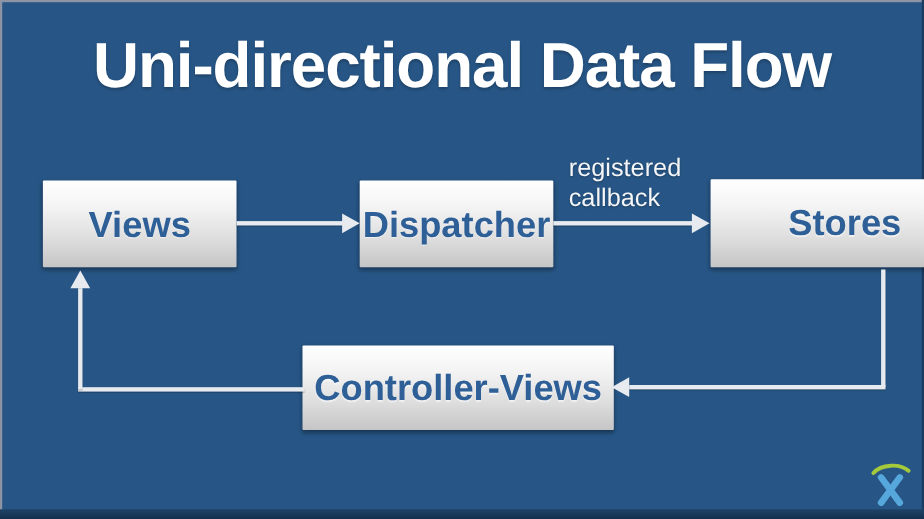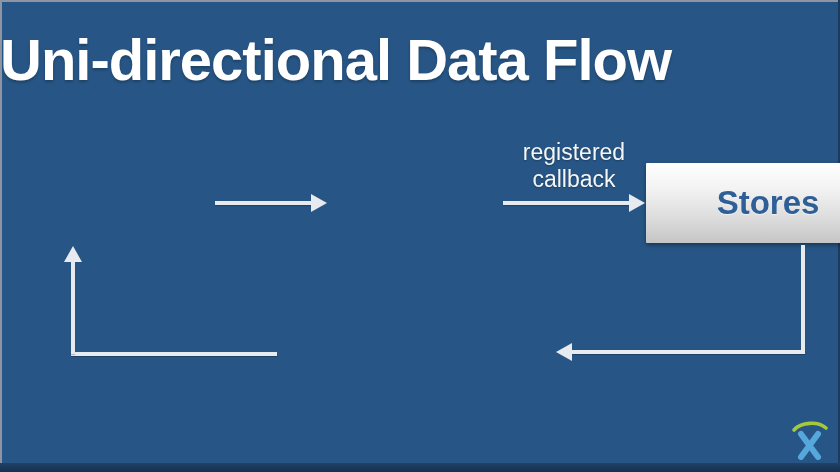--- a/index.html
+++ b/index.html
@@ -20,20 +20,21 @@
   .edge-left   { position: absolute; top: 0; left: 0; width: 2px; height: 100%; background: #8d95a5; }
   .edge-right  { position: absolute; top: 0; right: 0; width: 2px; height: 100%; background: #1b3b5f; }
   .band-bottom { position: absolute; bottom: 0; left: 0; width: 100%; height: 9px;
                  background: linear-gradient(180deg, #1e4366 0%, #14304f 100%); }
 
   .title {
     position: absolute;
     top: 26px;
     left: 0;
     width: 100%;
+    text-align: center;
     font-size: 58px;
     font-weight: bold;
     letter-spacing: -1px;
     color: #ffffff;
     text-shadow: 0 2px 3px rgba(0,0,0,0.25);
     margin: 0;
   }
 
   .node {
     position: absolute;
@@ -54,21 +55,20 @@
   .node-views            { left: 39px;  top: 164px; width: 176px; height: 79px; }
   .node-dispatcher       { left: 327px; top: 164px; width: 176px; height: 79px; }
   .node-stores           { left: 646px; top: 163px; width: 174px; height: 80px; padding-left: 35px; }
   .node-controller-views { left: 275px; top: 314px; width: 283px; height: 77px; }
 
   .flow-label {
     position: absolute;
     color: #f4f6f8;
     font-size: 23px;
     line-height: 1.18;
-    text-align: center;
     text-shadow: 0 1px 2px rgba(0,0,0,0.3);
   }
   .label-actions             { left: 210px; top: 167px; width: 115px; }
   .label-registered-callback { left: 517px; top: 139px; width: 114px; }
   .label-change-events       { left: 600px; top: 311px; width: 190px; }
   .label-event-handlers      { left: 82px;  top: 312px; width: 160px; }
 
   .arrow-line {
     position: absolute;
     background: #e7eaee;
@@ -107,22 +107,31 @@
 
 <div class="slide">
 
   <div class="edge-top"></div>
   <div class="edge-left"></div>
   <div class="edge-right"></div>
   <div class="band-bottom"></div>
 
   <h1 class="title">Uni-directional Data Flow</h1>
 
+  <div class="node node-views">
+    <span class="node-label">Views</span>
+  </div>
+  <div class="node node-dispatcher">
+    <span class="node-label">Dispatcher</span>
+  </div>
   <div class="node node-stores">
     <span class="node-label">Stores</span>
+  </div>
+  <div class="node node-controller-views">
+    <span class="node-label">Controller-Views</span>
   </div>
 
   <div class="arrow-line line-actions"></div>
   <div class="arrow-head head-right head-actions"></div>
 
   <div class="arrow-line line-registered"></div>
   <div class="arrow-head head-right head-registered"></div>
   <div class="flow-label label-registered-callback">registered callback</div>
 
   <div class="arrow-line line-change-v"></div>

